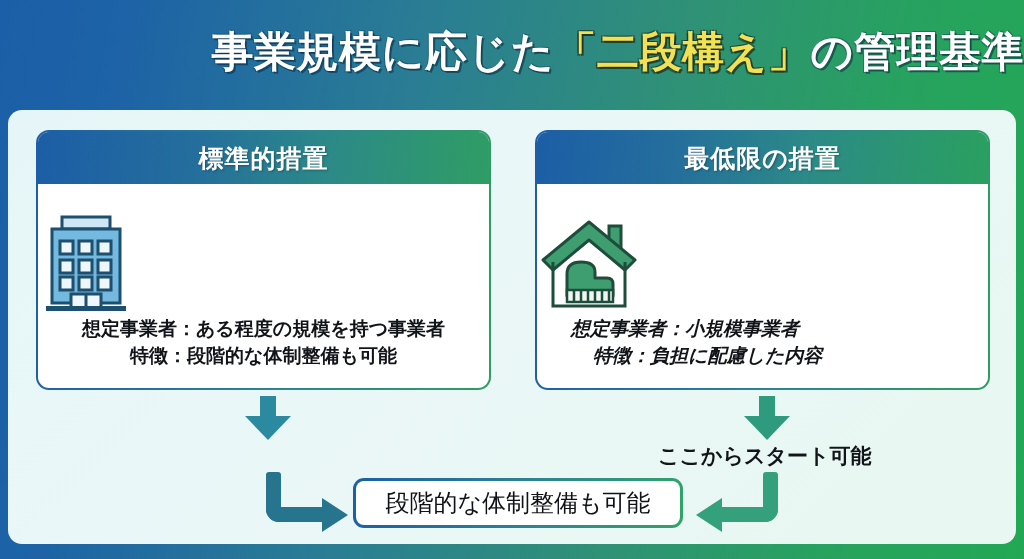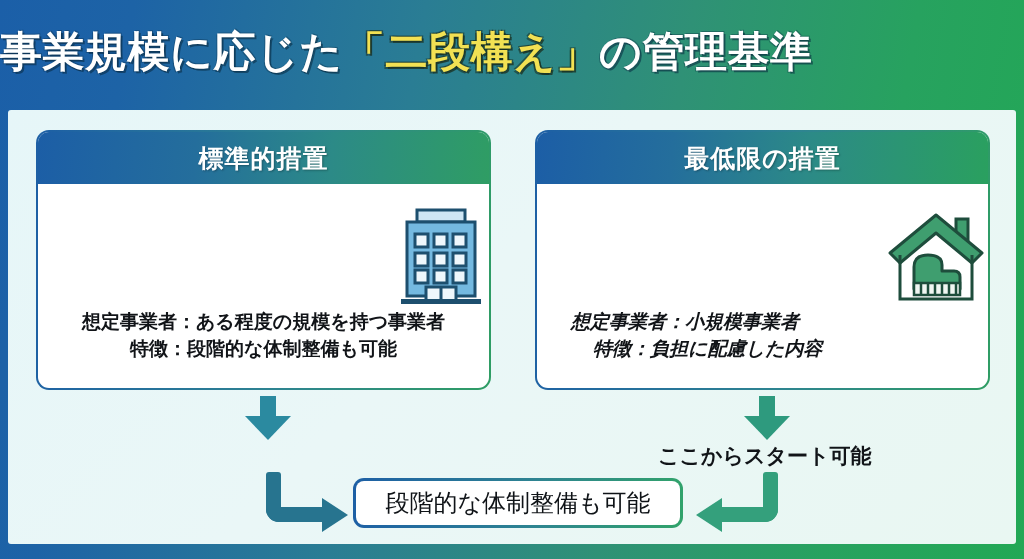--- a/index.html
+++ b/index.html
@@ -20,21 +20,21 @@
   }
 
   
   #title-bar {
     position: absolute;
     left: 0; top: 0;
     width: 1024px;
     height: 104px;
     display: flex;
     align-items: center;
-    justify-content: flex-start;
+    justify-content: flex-end;
   }
   #title-text {
     font-size: 42px;
     font-weight: bold;
     color: #ffffff;
     letter-spacing: 0.5px;
     white-space: nowrap;
     text-shadow:
       2px 2px 0 rgba(8,40,62,0.55),
       -1px 1px 0 rgba(8,40,62,0.35),
@@ -49,21 +49,21 @@
       -1.5px 1.5px 0 rgba(25,45,30,0.55);
   }
 
   
   #panel {
     position: absolute;
     left: 8px; top: 110px;
     width: 1008px;
     height: 434px;
     background: linear-gradient(135deg, #e6f6f8 0%, #eaf7f7 45%, #e9f7f2 100%);
-    border-radius: 3px;
+    border-radius: 14px;
   }
 
   
   .card {
     position: absolute;
     top: 20px;
     width: 455px;
     height: 260px;
     border-radius: 13px;
     background: #ffffff;
@@ -87,22 +87,22 @@
     letter-spacing: 1px;
     text-shadow: 1px 1px 2px rgba(0,0,0,0.30);
   }
   #card-left .card-header  { background: linear-gradient(95deg, #1c5ea6 0%, #246e9c 35%, #2c8a87 65%, #2f9d64 100%); }
   #card-right .card-header { background: linear-gradient(95deg, #1c5ea6 0%, #246e9c 30%, #2c8a87 60%, #2aa05f 100%); }
 
   .card-body {
     height: 204px;
     display: flex;
     flex-direction: column;
-    align-items: flex-end;
-    padding-top: 16px;
+    align-items: flex-start;
+    padding-top: 23px;
   }
   .icon-wrap { height: 108px; display: flex; align-items: center; justify-content: center; }
   .card-lines { text-align: center; width: 100%; }
   .card-lines .ln {
     font-size: 19px;
     font-weight: bold;
     color: #111418;
     line-height: 1.42;
     white-space: nowrap;
   }

